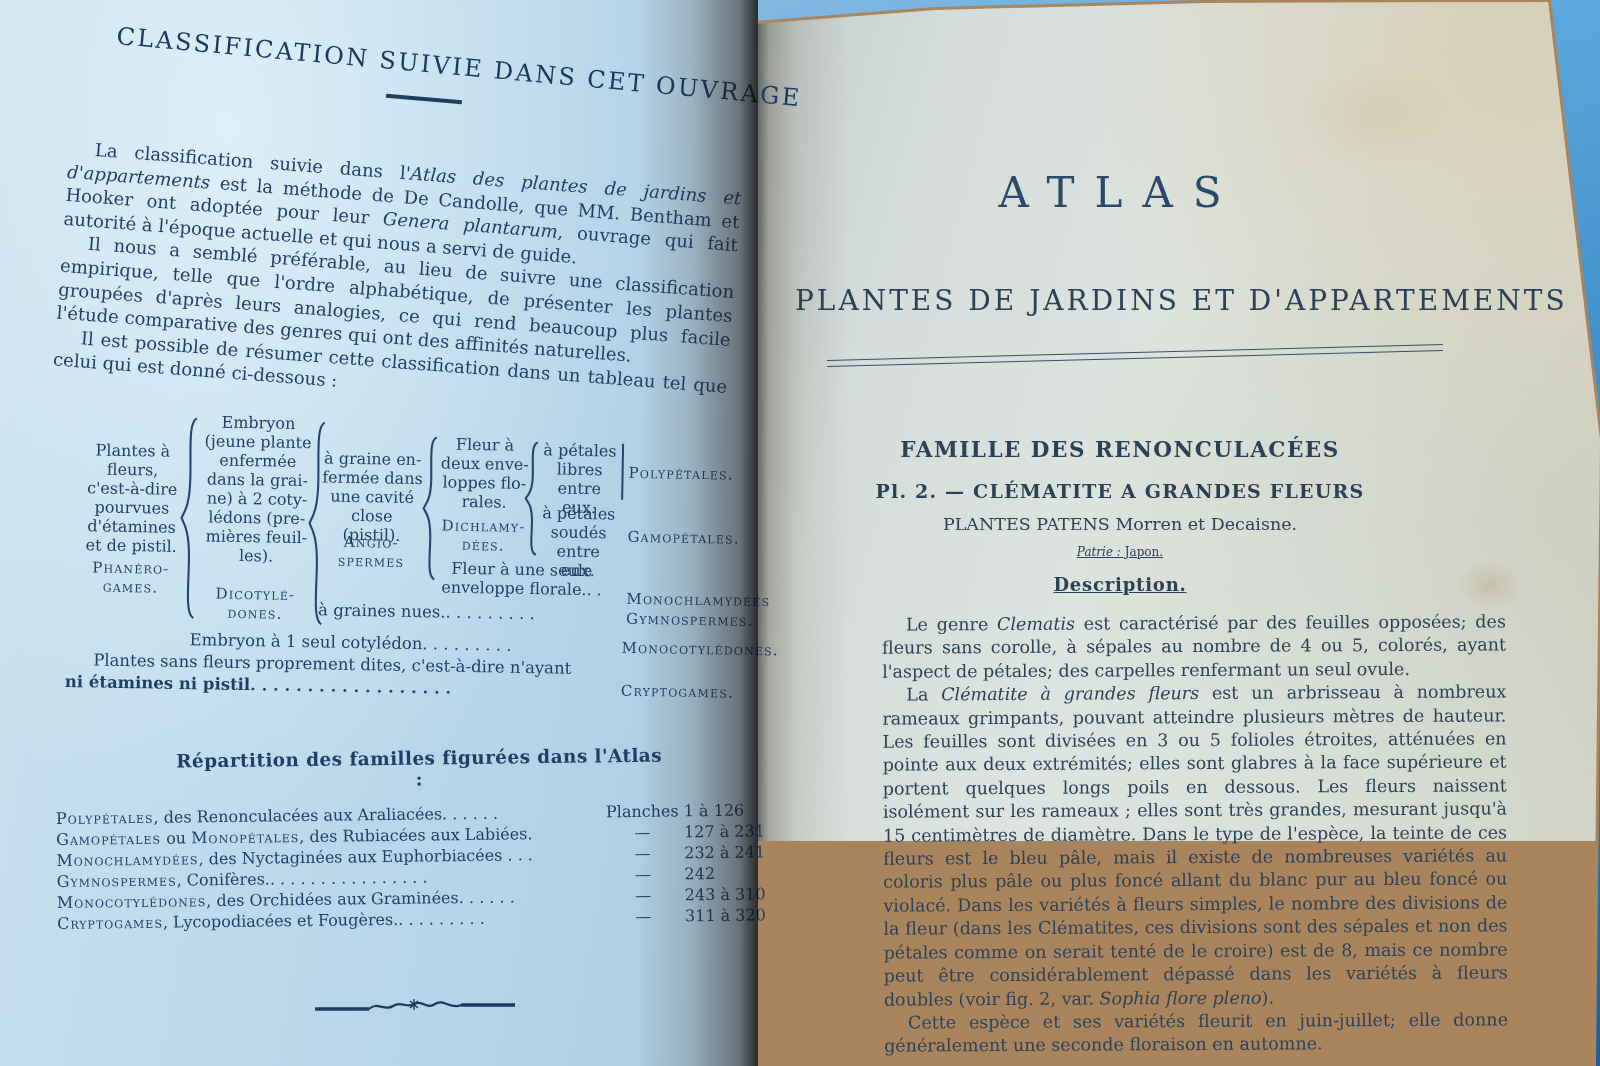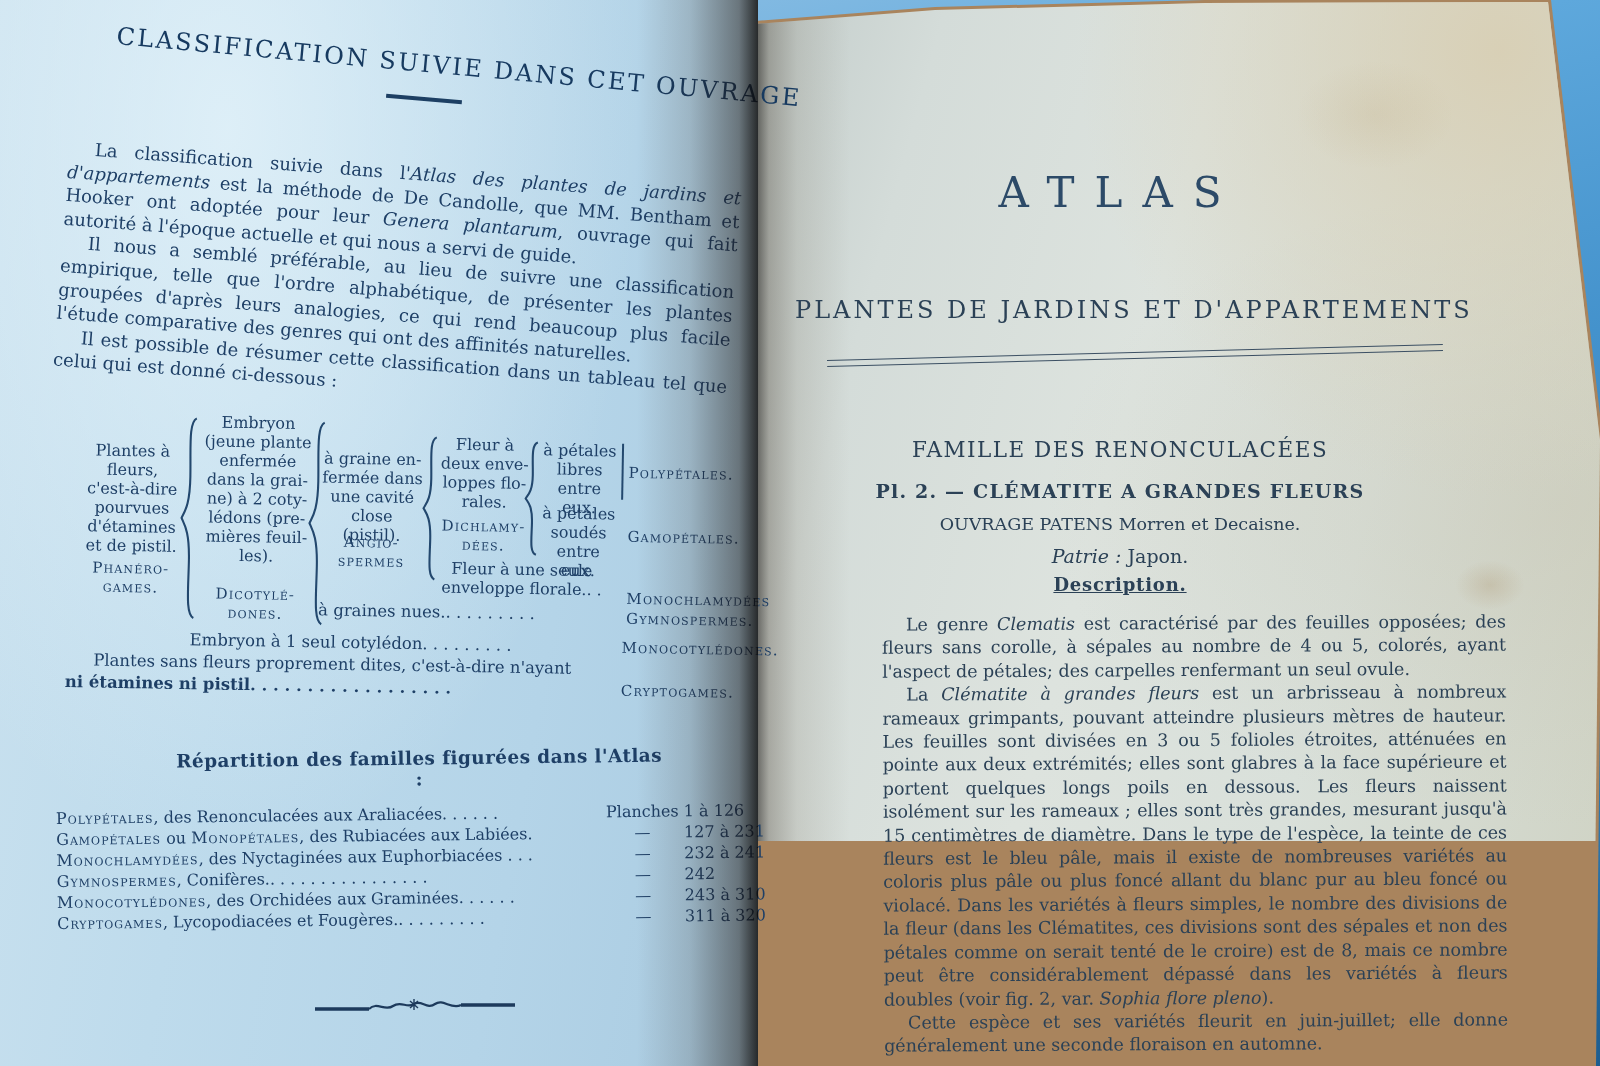--- a/index.html
+++ b/index.html
@@ -49,27 +49,27 @@
   .rep-rows{margin-top:14px;}
   .rep-row{display:flex;align-items:baseline;font-size:16px;line-height:21px;white-space:nowrap;}
   .rep-name{width:545px;overflow:hidden;}
   .rep-col{width:83px;text-align:center;}
   .rep-pages{width:75px;text-align:left;}
   .lp-ornament{position:absolute;left:315px;top:995px;}
   
   .rp-center{position:absolute;left:40px;width:650px;text-align:center;white-space:nowrap;}
   .rp-atlas{top:168px;font-size:42px;letter-spacing:20px;color:#2c4a68;}
   .rp-des{top:246px;font-size:13px;letter-spacing:3px;}
-  .rp-plantes{top:296px;font-size:24px;letter-spacing:3px;}
+  .rp-plantes{top:284px;font-size:28px;letter-spacing:3px;}
   .rp-rule{position:absolute;left:72px;top:352px;width:616px;height:5px;transform:rotate(-1.5deg);
            border-top:1.6px solid #3b4f63;border-bottom:1.6px solid #3b4f63;}
-  .rp-family{top:437px;font-size:21.5px;letter-spacing:1.5px;}
+  .rp-family{top:437px;font-size:21.5px;letter-spacing:1.5px;font-weight:bold;}
   .rp-plate{top:480px;font-size:19px;font-weight:bold;letter-spacing:1.2px;}
   .rp-species{top:514px;font-size:17.5px;}
-  .rp-patrie{top:545px;font-size:19px;}
+  .rp-patrie{top:545px;font-size:12px;text-decoration:underline;}
   .rp-desc{top:574px;font-size:18px;font-weight:bold;letter-spacing:.8px;text-decoration:underline;}
   .rp-body{position:absolute;left:128px;top:612px;width:624px;font-size:17.5px;line-height:23.4px;
            text-align:justify;transform:rotate(-.3deg);}
   .rp-body p{margin:0;text-indent:24px;}
 </style>
 </head>
 <body>
 
 <div class="scene">
   <div class="sky"></div>
@@ -77,21 +77,21 @@
 
   <div class="right-page">
     <div class="stain" style="left:540px;top:60px;width:160px;height:110px;background:radial-gradient(ellipse,rgba(165,130,70,.10),rgba(165,130,70,0) 70%);"></div>
     <div class="stain" style="left:700px;top:560px;width:70px;height:50px;background:radial-gradient(ellipse,rgba(150,110,55,.18),rgba(150,110,55,0) 70%);"></div>
 
     <div class="rp-center rp-atlas">ATLAS</div>
     <div class="rp-center rp-plantes">PLANTES DE JARDINS ET D'APPARTEMENTS</div>
     <div class="rp-rule"></div>
     <div class="rp-center rp-family">FAMILLE DES RENONCULACÉES</div>
     <div class="rp-center rp-plate">Pl. 2. — CLÉMATITE A GRANDES FLEURS</div>
-    <div class="rp-center rp-species">OUVRAGE PATENS Morren et Decaisne.</div>
+    <div class="rp-center rp-species">PLANTES PATENS Morren et Decaisne.</div>
     <div class="rp-center rp-patrie"><i>Patrie :</i> Japon.</div>
     <div class="rp-center rp-desc">Description.</div>
 
     <div class="rp-body">
       <p>Le genre <i>Clematis</i> est caractérisé par des feuilles opposées; des fleurs sans corolle, à sépales au nombre de 4 ou 5, colorés, ayant l'aspect de pétales; des carpelles renfermant un seul ovule.</p>
       <p>La <i>Clématite à grandes fleurs</i> est un arbrisseau à nombreux rameaux grimpants, pouvant atteindre plusieurs mètres de hauteur. Les feuilles sont divisées en 3 ou 5 folioles étroites, atténuées en pointe aux deux extrémités; elles sont glabres à la face supérieure et portent quelques longs poils en dessous. Les fleurs naissent isolément sur les rameaux ; elles sont très grandes, mesurant jusqu'à 15 centimètres de diamètre. Dans le type de l'espèce, la teinte de ces fleurs est le bleu pâle, mais il existe de nombreuses variétés au coloris plus pâle ou plus foncé allant du blanc pur au bleu foncé ou violacé. Dans les variétés à fleurs simples, le nombre des divisions de la fleur (dans les Clématites, ces divisions sont des sépales et non des pétales comme on serait tenté de le croire) est de 8, mais ce nombre peut être considérablement dépassé dans les variétés à fleurs doubles (voir fig. 2, var. <i>Sophia flore pleno</i>).</p>
       <p>Cette espèce et ses variétés fleurit en juin-juillet; elle donne généralement une seconde floraison en automne.</p>
     </div>
   </div>
 

